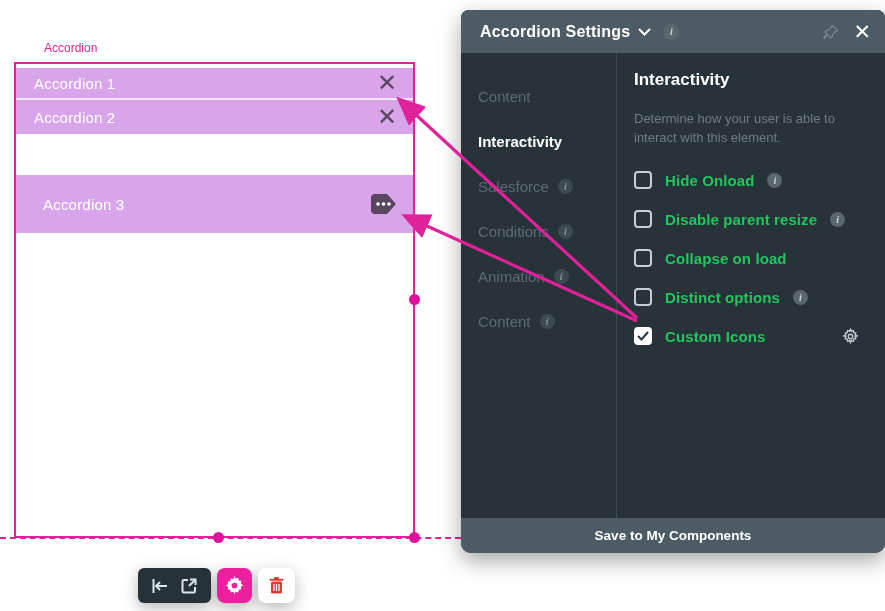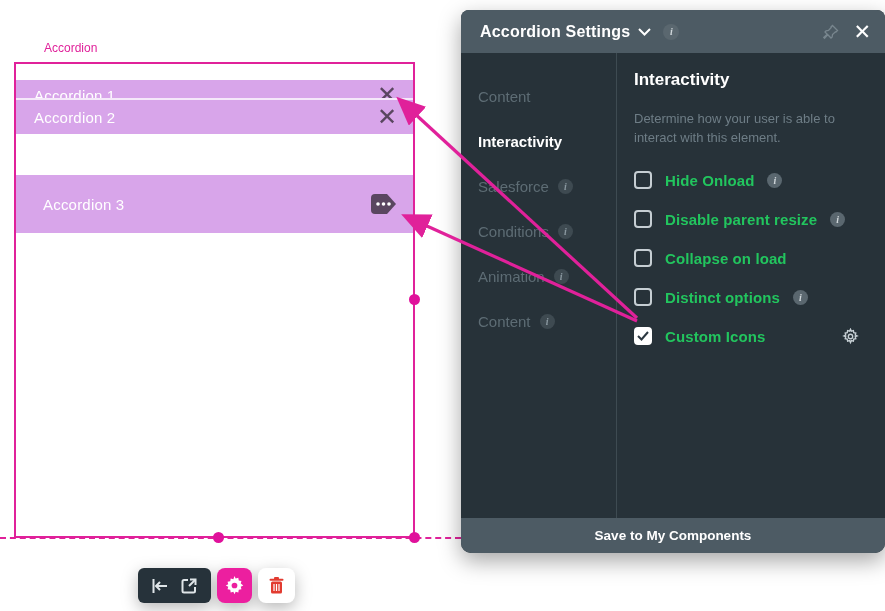--- a/index.html
+++ b/index.html
@@ -16,21 +16,21 @@
   }
   .selection-box {
     position:absolute; left:14px; top:62px; width:401px; height:476px;
     border:2px solid #e0219a; background:#ffffff; z-index:1;
   }
   .acc-header {
     position:absolute; left:0; width:397px; background:#d8a5ea;
     display:flex; align-items:center; padding:0 16px 0 18px;
   }
   .acc-header .acc-title { color:#ffffff; font-size:15px; letter-spacing:.2px; }
-  .acc-header-1 { top:16px; height:30px;gap:28px; }
+  .acc-header-1 { top:4px; height:30px;gap:28px; }
   .acc-header-2 { top:34px; height:36px; border-top:2px solid rgba(255,255,255,.75); }
   .acc-header-3 { top:111px; height:58px;padding-left:27px; }
   .acc-gap { position:absolute; left:0; top:94px; width:397px; height:17px; background:#ffffff; }
   .acc-x {
     margin-left:auto; color:#5a4660; font-size:24px; line-height:1; font-weight:400;
   }
   .acc-custom-icon { margin-left:auto; display:block; }
 
   .handle {
     position:absolute; width:11px; height:11px; border-radius:50%;

